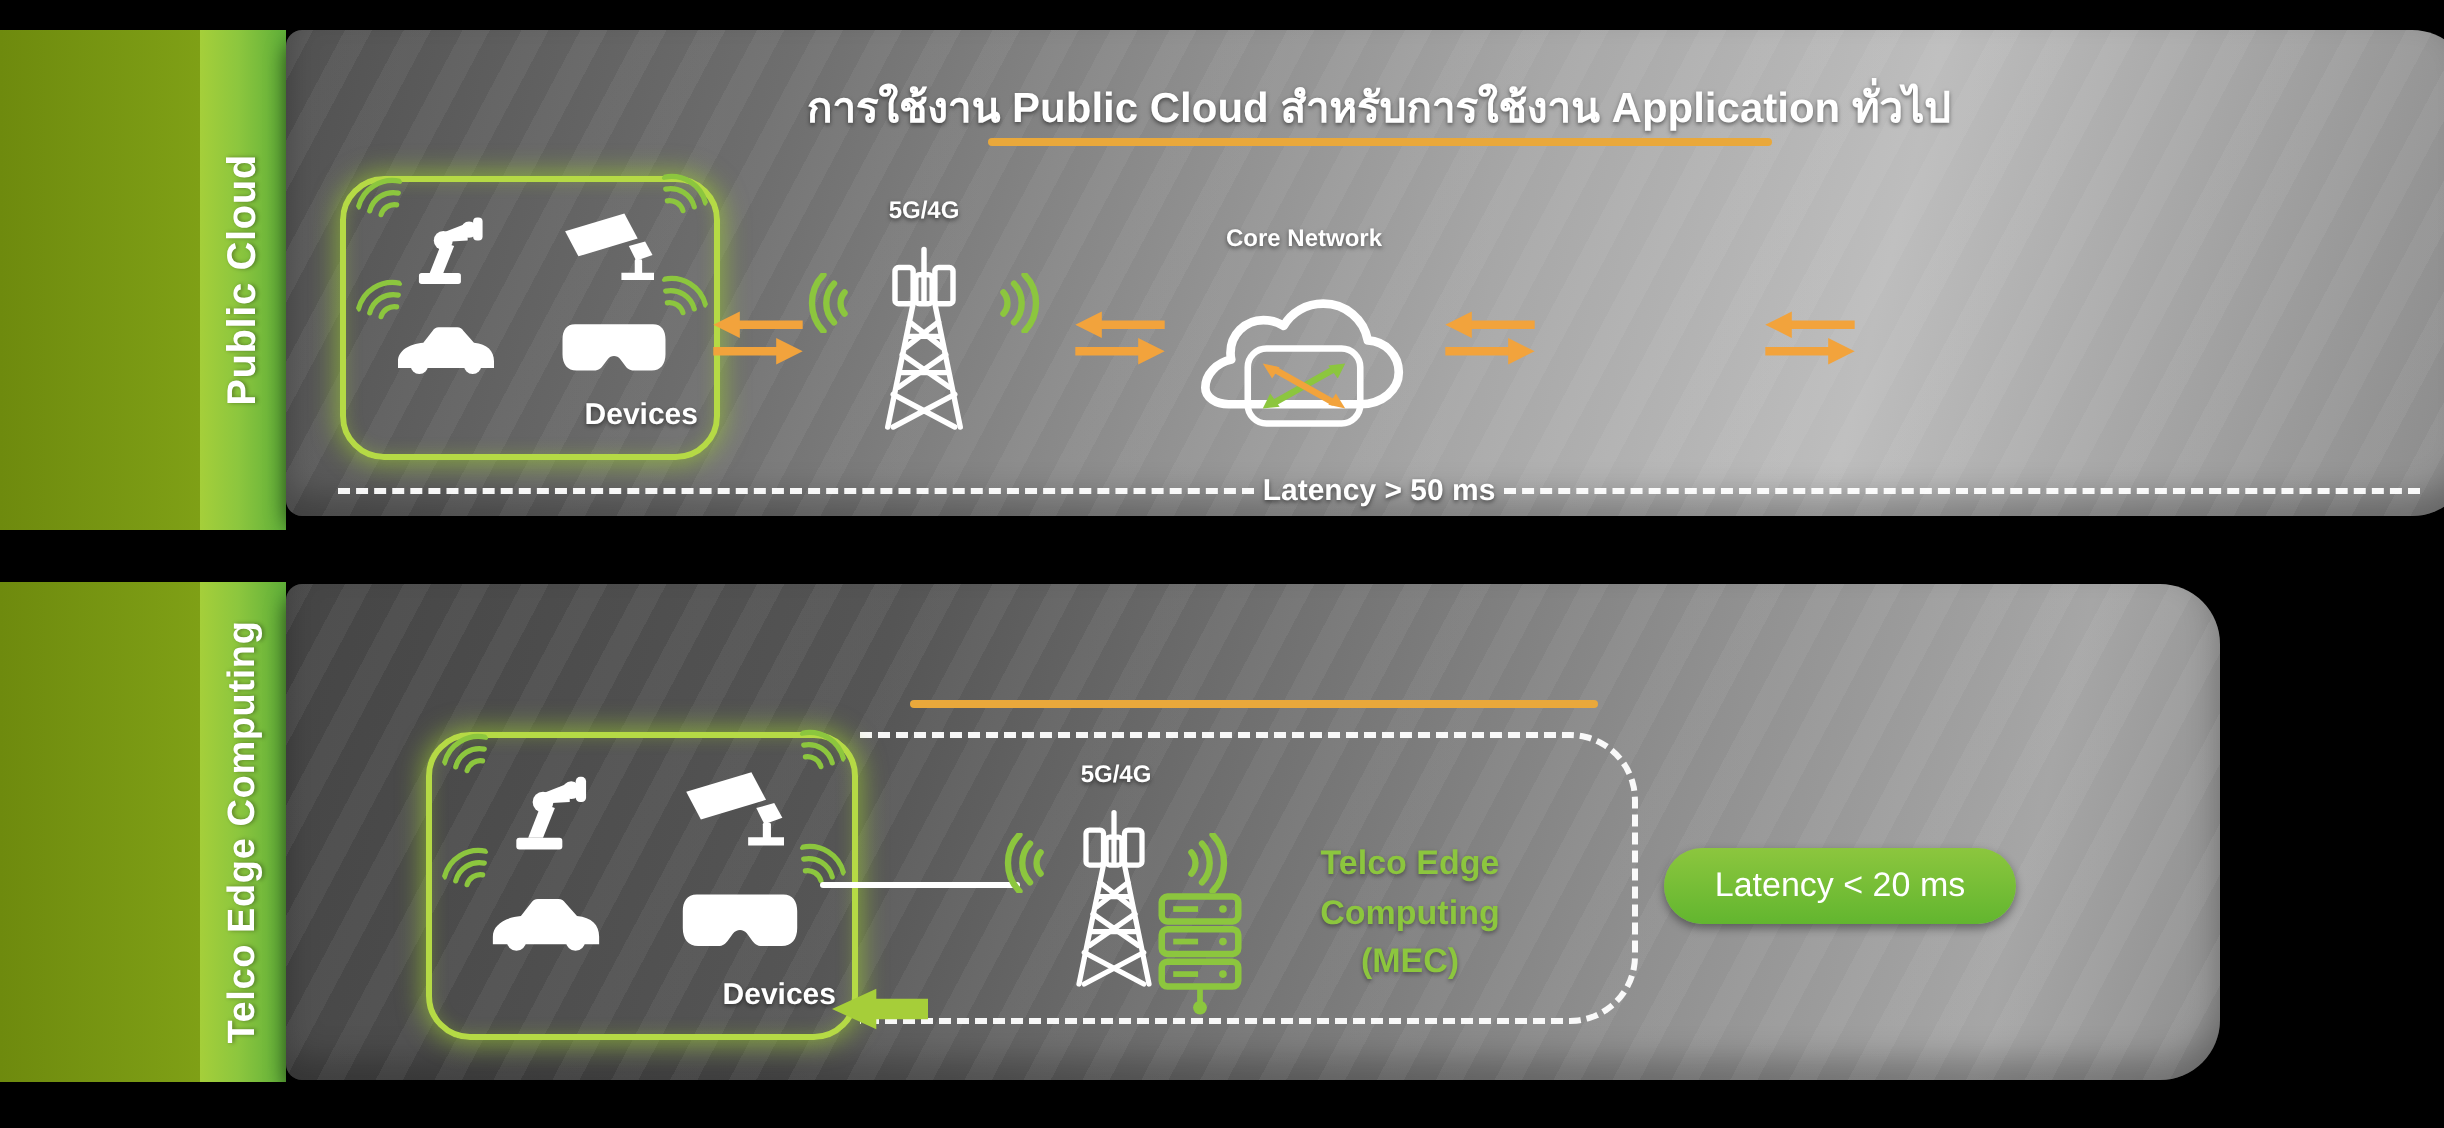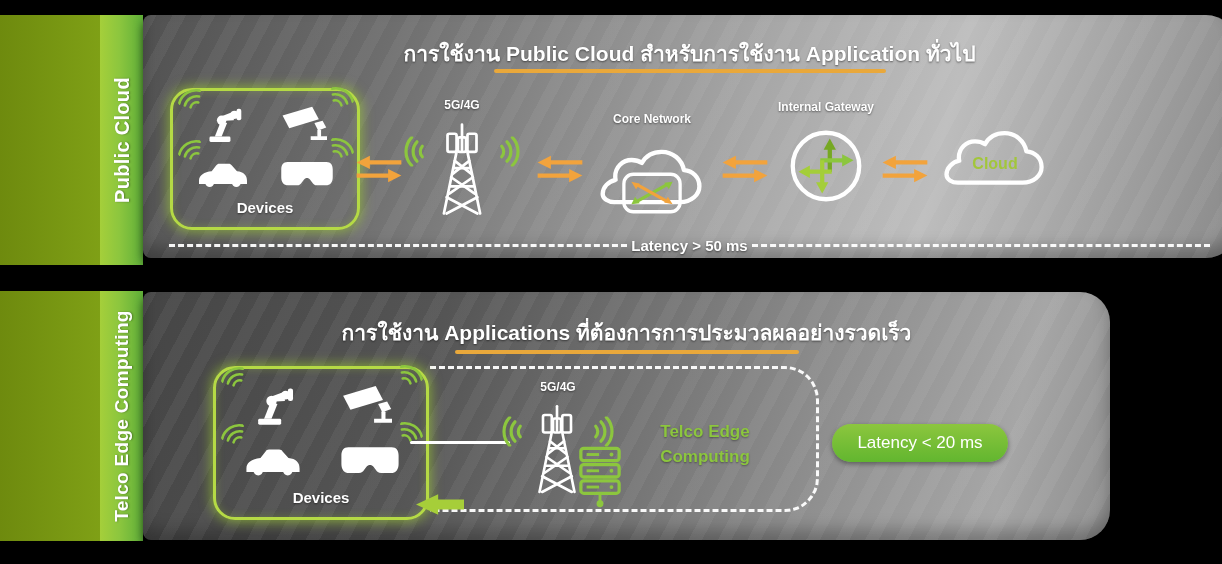--- a/index.html
+++ b/index.html
@@ -24,21 +24,21 @@
 
   .ptitle{left:0;right:0;text-align:center;color:#fff;font-weight:bold;font-size:21px;
     text-shadow:0 1px 2px rgba(0,0,0,.5);z-index:3;}
   .underline{height:4px;background:#e9a83b;border-radius:2px;left:50%;transform:translateX(-50%);z-index:3;}
 
   
   .devbox{border:3px solid #b5da45;border-radius:22px;z-index:3;
     box-shadow:0 0 12px 2px rgba(160,210,45,.6), inset 0 0 8px rgba(160,210,45,.3);
     display:grid;grid-template-columns:1fr 1fr;grid-template-rows:1fr 1fr 26px;padding:6px 8px 2px;}
   .cell{position:relative;display:flex;align-items:center;justify-content:center;}
-  .devlabel{grid-column:1/3;text-align:center;color:#fff;font-weight:bold;font-size:15px;
+  .devlabel{grid-column:1/3;text-align:right;color:#fff;font-weight:bold;font-size:15px;
     text-shadow:0 1px 2px rgba(0,0,0,.45);}
   .wifi{position:absolute;width:26px;height:24px;}
   .wl{left:-2px;top:-8px;transform:rotate(-32deg);}
   .wr{right:-4px;top:-10px;transform:rotate(32deg);}
 
   .nodelabel{left:0;right:0;text-align:center;color:#fff;font-weight:bold;font-size:12px;
     text-shadow:0 1px 2px rgba(0,0,0,.5);}
   .latrow{display:flex;align-items:center;gap:4px;z-index:3;}
   .latrow .dash{flex:1;border-top:3px dashed rgba(255,255,255,.95);}
   .lattext{color:#fff;font-weight:bold;font-size:15px;white-space:nowrap;text-shadow:0 1px 2px rgba(0,0,0,.5);}
@@ -199,57 +199,36 @@
           <rect x="2" y="2" width="60" height="40" rx="10" stroke="#fff" stroke-width="3.5" fill="none"></rect>
           <path d="M16 31L48 13" stroke="#8cc63e" stroke-width="3.5"></path>
           <path d="M10 34l9-1-5-7z" fill="#8cc63e"></path>
           <path d="M54 10l-9 1 5 7z" fill="#8cc63e"></path>
           <path d="M16 13l32 18" stroke="#f2a33c" stroke-width="3.5"></path>
           <path d="M10 10l5 8 4-6z" fill="#f2a33c"></path>
           <path d="M54 34l-5-8-4 6z" fill="#f2a33c"></path>
         </svg>
     </div>
 
-    <div class="abs z3" style="left:603px;top:85px;width:160px;height:125px;">
-      <div class="abs nodelabel" style="top:0;">Internal Gateway</div>
-      <svg class="abs" style="left:42px;top:28px;" width="76" height="76" viewBox="0 0 80 80">
-          <circle cx="40" cy="40" r="35" stroke="#fff" stroke-width="4.5" fill="none"></circle>
-          <path d="M44 46V22" stroke="#76a822" stroke-width="4.5"></path>
-          <path d="M44 11l-6.5 12h13z" fill="#76a822"></path>
-          <path d="M34 34h24" stroke="#8cc63e" stroke-width="4.5"></path>
-          <path d="M69 34l-12-6.5v13z" fill="#8cc63e"></path>
-          <path d="M36 34v24" stroke="#a4ce39" stroke-width="4.5"></path>
-          <path d="M36 69l-6.5-12h13z" fill="#a4ce39"></path>
-          <path d="M46 46H22" stroke="#a4ce39" stroke-width="4.5"></path>
-          <path d="M11 46l12-6.5v13z" fill="#a4ce39"></path>
-        </svg>
-    </div>
-
-    <div class="abs z3" style="left:792px;top:100px;width:120px;height:100px;">
-      <svg class="abs" style="left:2px;top:4px;" width="116" height="76" viewBox="0 0 122 78">
-          <path d="M30 66h60c11.5 0 20-7.5 20-16.5S103 33.5 94 33C92 22 82.5 14 71 14c-9 0-16.5 4.5-20.5 11.5C47.5 23.5 44 22.5 40 22.5c-9.5 0-17 7.5-17 17 0 1.2.1 2.3.4 3.4C16 44.5 10 50.5 10 57.5 10 62.5 15.5 66 22 66z" fill="none" stroke="#fff" stroke-width="4.5" stroke-linejoin="round" stroke-linecap="round"></path>
-        </svg>
-      <div class="abs cloudword" style="left:0;right:0;top:40px;text-align:center;">Cloud</div>
-    </div>
+
 
     <div class="abs latrow" style="left:26px;right:26px;top:222px;">
       <div class="dash"></div>
       <div class="lattext">Latency &gt; 50 ms</div>
       <div class="dash"></div>
     </div>
   </div>
 
   <div class="abs olive" style="left:0;top:291px;width:100px;height:250px;"></div>
   <div class="abs vbar" style="left:100px;top:291px;width:43px;height:250px;">
     <span style="font-size:19px;">Telco Edge Computing</span>
   </div>
 
   <div id="panel2" class="abs panel" style="left:143px;top:292px;width:967px;height:248px;">
 
-    <div class="abs ptitle" style="top:24px;">การใช้งาน Applications ที่ต้องการการประมวลผลอย่างรวดเร็ว</div>
     <div class="abs underline" style="top:58px;width:344px;"></div>
 
     <div class="abs devbox" style="left:70px;top:74px;width:194px;height:140px;">
       <div class="cell">
         <svg class="wifi wl" viewBox="0 0 34 30">
             <g fill="none" stroke="#8cc63e" stroke-width="3.4" stroke-linecap="round">
               <path d="M11 21a9 9 0 0 1 12 0"></path>
               <path d="M6 15a16 16 0 0 1 22 0"></path>
               <path d="M1 9a23 23 0 0 1 32 0"></path>
             </g>
@@ -358,20 +337,21 @@
           <circle cx="35" cy="8.5" r="2"></circle>
           <circle cx="35" cy="25.5" r="2"></circle>
           <circle cx="35" cy="42.5" r="2"></circle>
         </g>
       <path d="M23 49v9" stroke="#8cc63e" stroke-width="3"></path>
         <circle cx="23" cy="60" r="3.6" fill="#8cc63e"></circle>
     </svg>
 
     <div class="abs mectext" style="left:477px;top:128px;width:170px;">
       <div>Telco Edge Computing</div>
+      <div>(MEC)</div>
     </div>
 
     <svg class="abs z3" style="left:273px;top:201px;" width="48" height="23" viewBox="0 0 52 24">
         <path d="M0 12L24 1v5.5h28v11H24V23z" fill="#a6ce39"></path>
       </svg>
 
     <div class="abs pill" style="left:689px;top:132px;width:176px;height:38px;">
       <span>Latency &lt; 20 ms</span>
     </div>
   </div>

